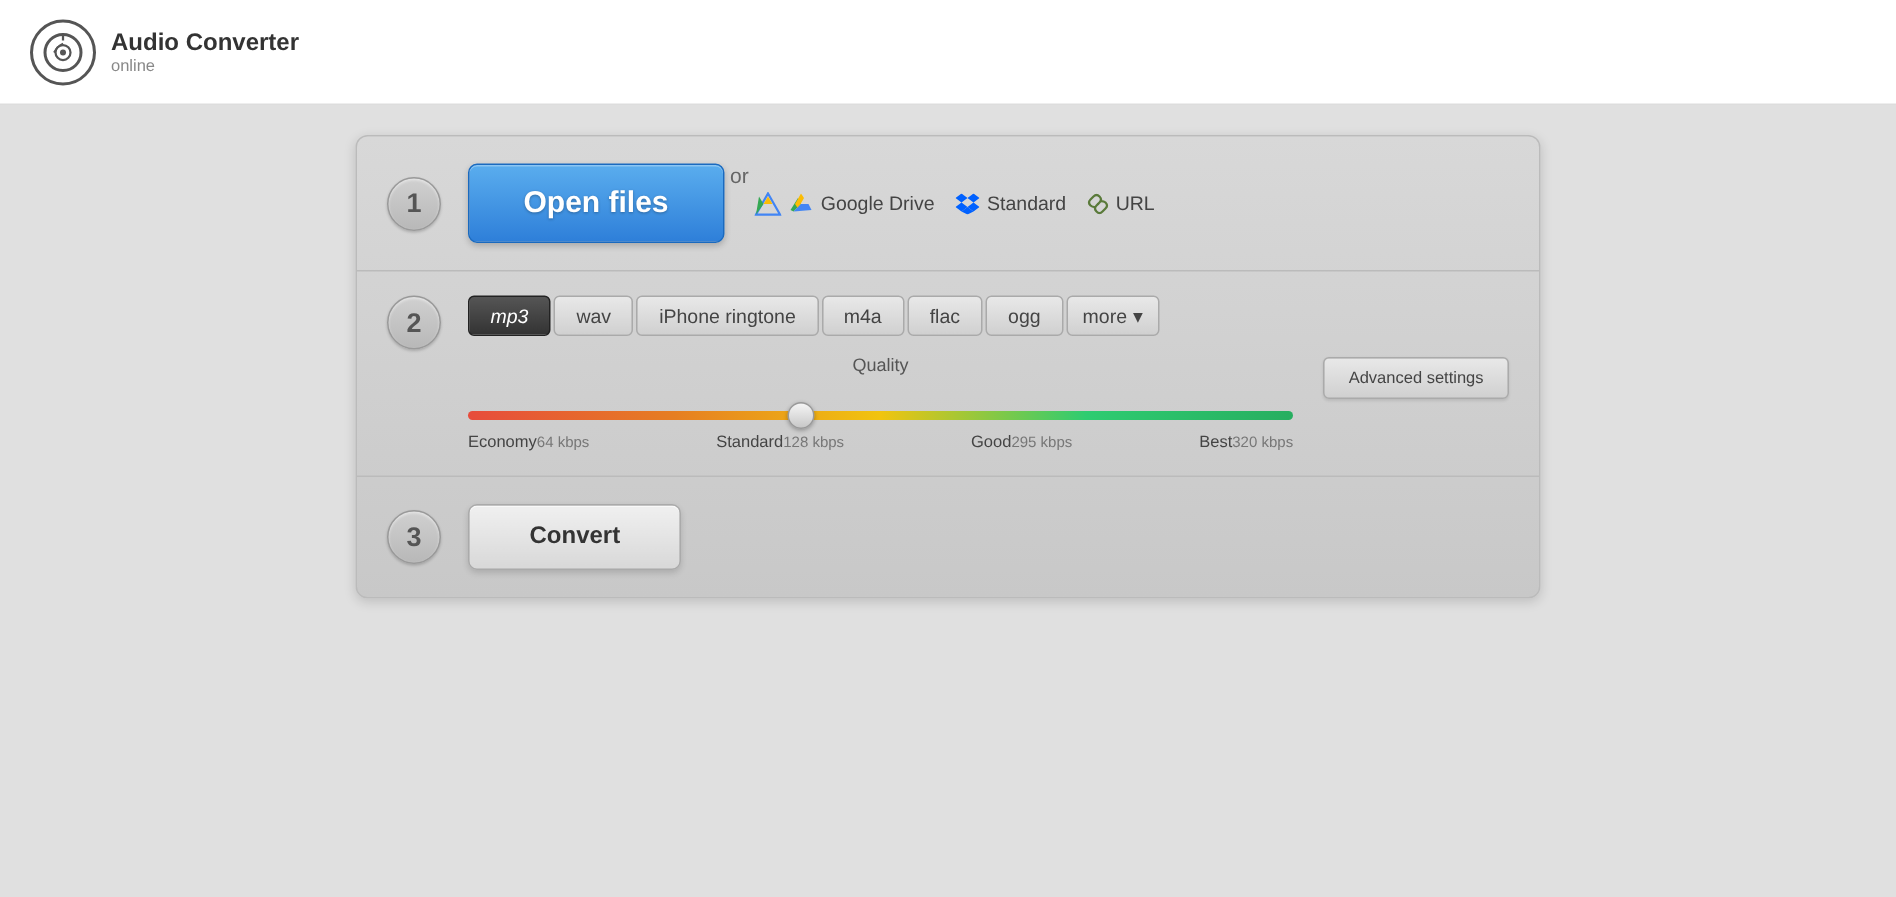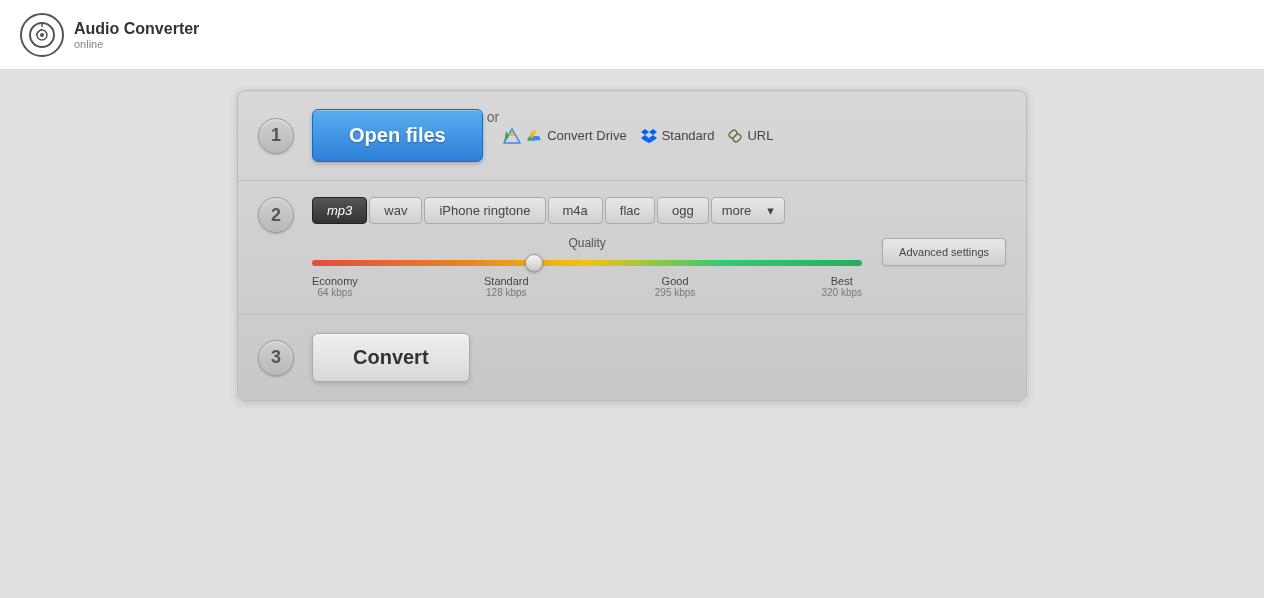--- a/index.html
+++ b/index.html
@@ -172,50 +172,50 @@
     .more-tab {
       padding: 5px 10px;
       border: 1px solid #aaa;
       border-radius: 4px;
       cursor: pointer;
       background: linear-gradient(to bottom, #e8e8e8, #d0d0d0);
       color: #444;
       font-size: 13px;
       display: flex;
       align-items: center;
-      gap: 16px;
+      gap: 4px;
     }
 
     
     .quality-section {
       display: flex;
       gap: 20px;
       align-items: flex-start;
     }
 
     .quality-slider-area {
       flex: 1;
     }
 
     .quality-label {
       text-align: center;
       font-size: 12px;
       color: #555;
-      margin-bottom: 4px;
+      margin-bottom: 18px;
     }
 
     .quality-markers {
       display: flex;
       justify-content: space-between;
       margin-top: 6px;
     }
 
     .quality-marker {
       display: flex;
-      flex-direction: column;
+      flex-direction: row;
       align-items: center;
       font-size: 11px;
       color: #555;
     }
     .quality-marker .marker-label {
       font-size: 11px;
       color: #444;
     }
     .quality-marker .marker-kbps {
       font-size: 10px;
@@ -244,21 +244,21 @@
     
     .step3-content {
       flex: 1;
     }
 
     .convert-btn {
       background: linear-gradient(to bottom, #f0f0f0, #d8d8d8);
       border: 1px solid #aaa;
       border-radius: 6px;
       color: #333;
-      font-size: 20px;
+      font-size: 16px;
       font-weight: bold;
       padding: 12px 40px;
       cursor: pointer;
       box-shadow: 0 2px 4px rgba(0,0,0,0.15), inset 0 1px 0 rgba(255,255,255,0.6);
     }
 
     input[type="range"] {
       -webkit-appearance: none;
       width: 100%;
       height: 6px;
@@ -318,21 +318,21 @@
 
             </svg>
             <svg width="16" height="14" viewBox="0 0 16 14">
               <path d="M8 0 L1 12 L15 12 Z" fill="none"></path>
               <path d="M5 1 L0 10 L5 13 L11 13 L16 10 L11 1 Z" fill="none"></path>
 
               <path d="M1 11 L6 3 L8 7 L3 12 Z" fill="#34A853"></path>
               <path d="M8 0 L10 3 L6 10 L4 7 Z" fill="#FBBC04"></path>
               <path d="M8 7 L13 7 L15 11 L3 12 Z" fill="#4285F4"></path>
             </svg>
-            <span>Convert Drive</span>
+            <span>Google Drive</span>
           </a>
           <a class="cloud-link">
             <svg width="16" height="14" viewBox="0 0 16 14">
               <polygon points="8,3 4,6 8,9 4,12 0,9 4,6 0,3 4,0" fill="#0061FF"></polygon>
               <polygon points="8,3 12,6 8,9 12,12 16,9 12,6 16,3 12,0" fill="#0061FF"></polygon>
               <polygon points="4,12 8,9 12,12 8,14" fill="#0061FF"></polygon>
             </svg>
             <span>Standard</span>
           </a>
           <a class="cloud-link">

